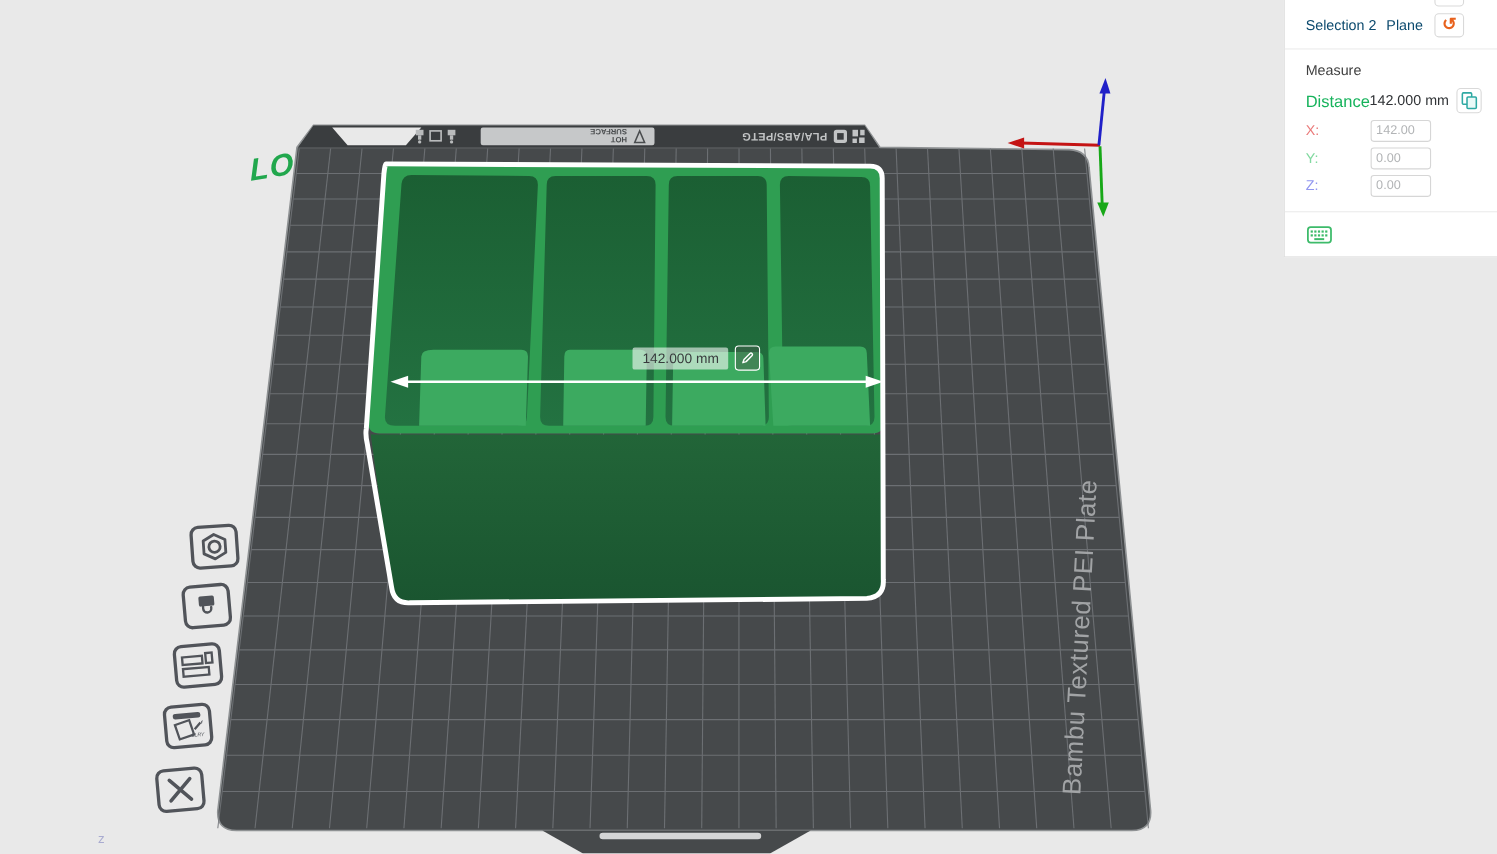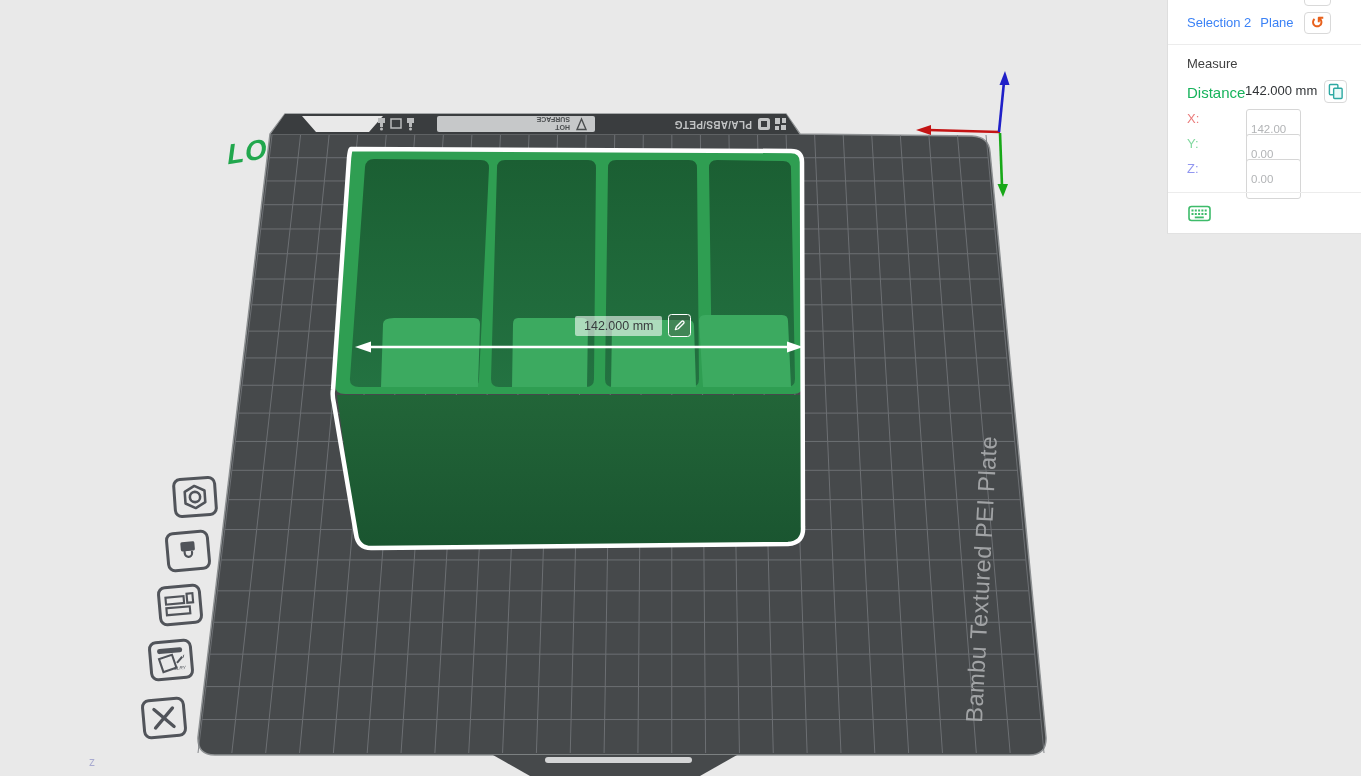--- a/index.html
+++ b/index.html
@@ -5,31 +5,31 @@
   html,body{margin:0;padding:0}
   body{width:1361px;height:776px;background:#e9e9e9;font-family:"Liberation Sans",sans-serif;overflow:hidden;position:relative}
   svg text{font-family:"Liberation Sans",sans-serif}
 
   
   #panel{position:absolute;left:1167px;top:0;width:194px;height:233px;background:#ffffff;
          border-left:1px solid #dedede;border-bottom:1px solid #e2e2e2;z-index:40}
   .pbtn{position:absolute;background:#fff;border:1px solid #d9d9d9;border-radius:4px;
         display:flex;align-items:center;justify-content:center;box-sizing:border-box;cursor:pointer}
   #partial-top-btn{left:136px;top:-18px;width:27px;height:24px}
-  #selection-row{position:absolute;left:19px;top:15px;font-size:13px;color:#3b82f6;white-space:nowrap}
+  #selection-row{position:absolute;left:19px;top:15px;font-size:13px;color:#0c4a6e;white-space:nowrap}
   #selection-row .mode{margin-left:9px}
   #undo-btn{left:136px;top:12px;width:27px;height:22px;color:#e8611c;font-size:16px;font-weight:bold;line-height:1}
   .hr{position:absolute;left:0;width:194px;height:1px;background:#ececec}
   #measure-title{position:absolute;left:19px;top:56px;font-size:13px;color:#404040}
   #distance-label{position:absolute;left:19px;top:84px;font-size:15px;color:#17b35c}
   #distance-value{position:absolute;left:77px;top:83px;font-size:13px;color:#303336}
   #copy-btn{left:156px;top:80px;width:23px;height:23px}
   .axis-row{position:absolute;left:19px;font-size:13px}
   .axis-input{position:absolute;left:78px;width:45px;height:14px;border:1px solid #d6d6d6;border-radius:3px;
-              font-size:11.5px;color:#b2b4b6;padding:12px 4px;background:#fff;font-family:"Liberation Sans",sans-serif;outline:none}
+              font-size:11.5px;color:#b2b4b6;padding:2px 4px;background:#fff;font-family:"Liberation Sans",sans-serif;outline:none}
   .ax-x{color:#ea7c7c}.ax-y{color:#82d9a0}.ax-z{color:#9297f0}
   #kbd-btn{position:absolute;left:20px;top:205px;width:24px;height:18px;cursor:pointer}
 
   
   #logo-lo{position:absolute;left:227px;top:136px;font-size:28px;font-weight:bold;font-style:italic;
            color:#21a74d;transform:rotate(-9deg) skewX(-6deg);letter-spacing:1px;z-index:10}
   #z-hint{position:absolute;left:89px;top:755px;font-size:12px;color:#a9abd0;z-index:10}
   #measure-tag{position:absolute;left:575px;top:314px;display:flex;align-items:center;z-index:20}
   #measure-tag .val{background:rgba(255,255,255,0.58);border-radius:2px;padding:3px 9px;
                     font-size:12.5px;color:#383b3d}

